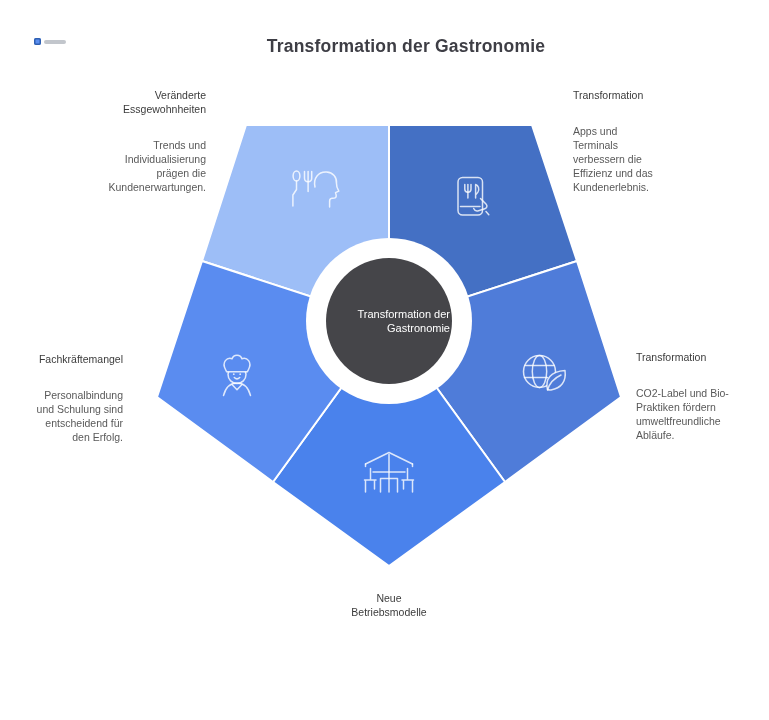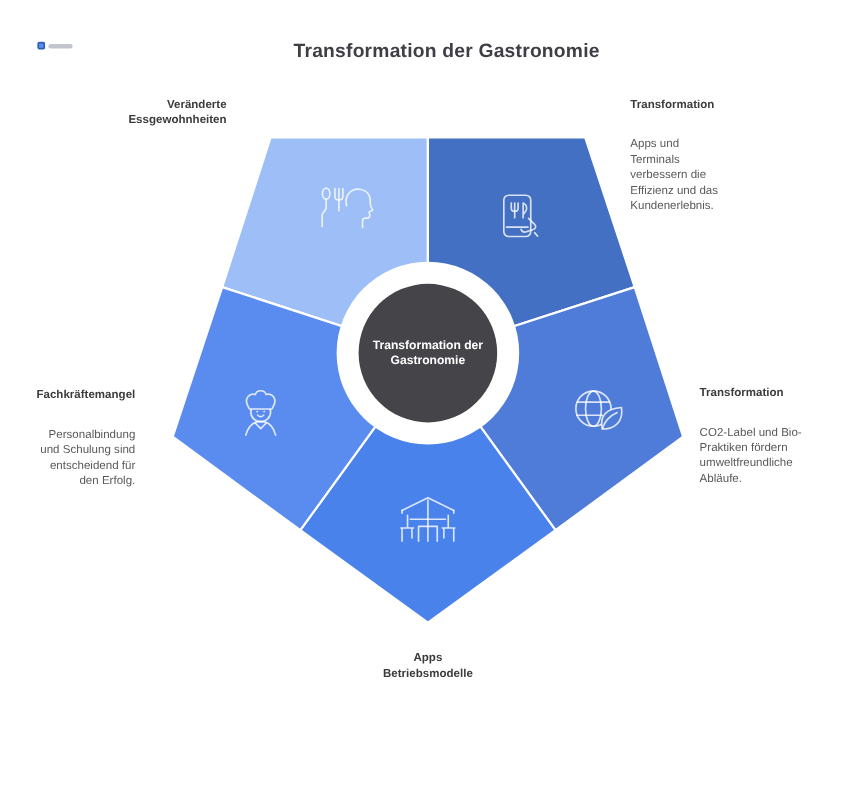--- a/index.html
+++ b/index.html
@@ -15,33 +15,33 @@
     color:var(--title-color,#3e3e45);
   }
   .logo{position:absolute;left:34px;top:38px;display:flex;align-items:center;gap:3px}
   .logo .mark{width:7px;height:7px;border-radius:2px;background:#5b8ff0;box-shadow:inset 0 0 0 1.5px #2f5fb0}
   .logo .bar{width:22px;height:4px;border-radius:2px;background:#c2c6cc}
   .tb{
     position:absolute;font-size:10.5px;line-height:14px;
     color:var(--body-color,#595959);white-space:pre-line;
   }
   .tb h3{
-    margin:0 0 8px 0;font-size:10.5px;line-height:14px;font-weight:bold;
+    margin:0 0 8px 0;font-size:10.5px;line-height:14px;font-weight:normal;
     color:var(--heading-color,#3b3b3b);white-space:pre-line;
   }
   .align-right{text-align:right}
   .align-center{text-align:center}
   #block-0{top:74px;right:563px;width:110px}
   #block-1{top:74px;left:573px;width:100px}
   #block-2{top:336px;left:636px;width:102px}
   #block-4{top:338px;right:646px;width:122px}
   #block-3{top:577px;left:389px;transform:translateX(-50%);width:134px}
   .center-label{
     position:absolute;left:389px;top:321px;transform:translate(-50%,-50%);
-    width:122px;text-align:center;font-size:11px;line-height:14px;font-weight:bold;
+    width:122px;text-align:right;font-size:11px;line-height:14px;font-weight:normal;
     color:#ffffff;white-space:pre-line;
   }
 </style>
 </head>
 <body>
 
 <div class="logo">
   <span class="mark"></span>
   <span class="bar"></span>
 </div>
@@ -107,41 +107,45 @@
   <circle cx="389" cy="321" r="83" fill="#ffffff"></circle>
   <circle cx="389" cy="321" r="63" fill="#454549"></circle>
 </svg>
 
 <div class="center-label">Transformation der
 Gastronomie</div>
 
 <div class="tb align-right" id="block-0">
   <h3>Veränderte
 Essgewohnheiten</h3>
+  <div>Trends und
+Individualisierung
+prägen die
+Kundenerwartungen.</div>
 </div>
 
 <div class="tb" id="block-1">
   <h3>Transformation</h3>
   <div>Apps und
 Terminals
 verbessern die
 Effizienz und das
 Kundenerlebnis.</div>
 </div>
 
 <div class="tb" id="block-2">
   <h3>Transformation</h3>
   <div>CO2-Label und Bio-
 Praktiken fördern
 umweltfreundliche
 Abläufe.</div>
 </div>
 
 <div class="tb align-center" id="block-3">
-  <h3>Apps
+  <h3>Neue
 Betriebsmodelle</h3>
 </div>
 
 <div class="tb align-right" id="block-4">
   <h3>Fachkräftemangel</h3>
   <div>Personalbindung
 und Schulung sind
 entscheidend für
 den Erfolg.</div>
 </div>

